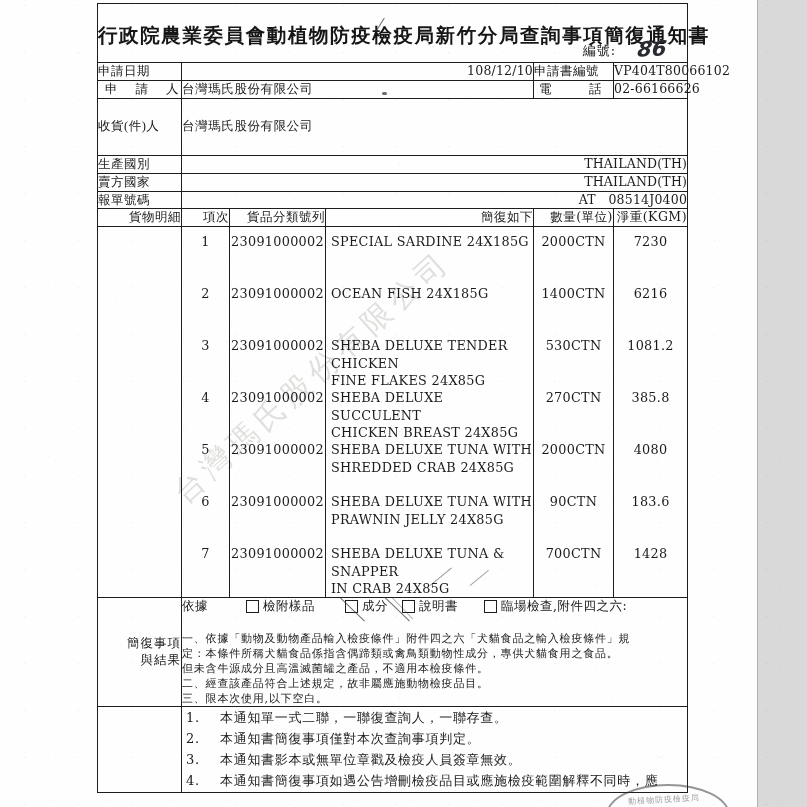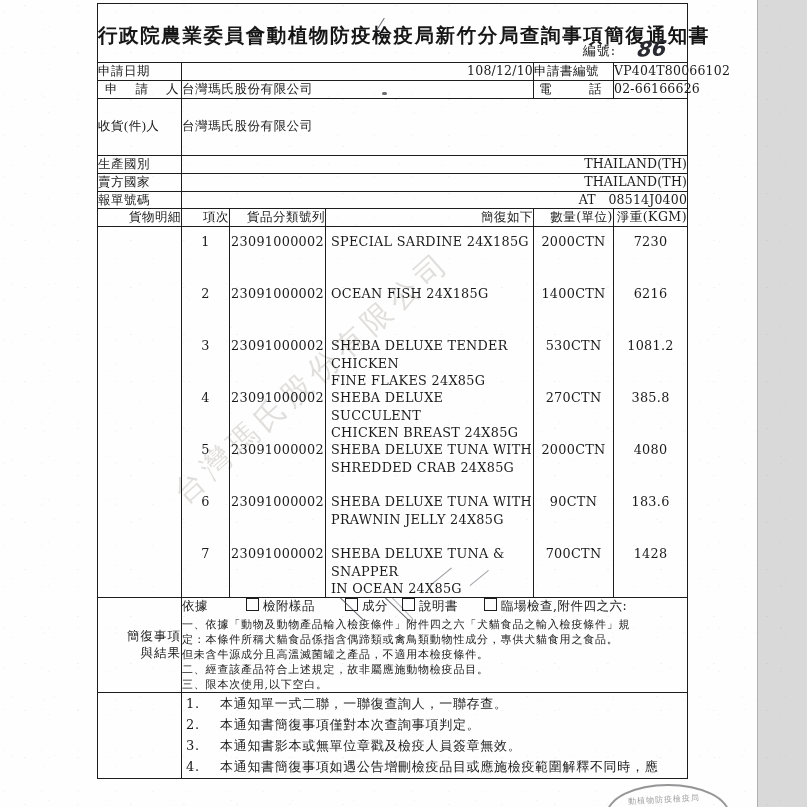--- a/index.html
+++ b/index.html
@@ -145,21 +145,21 @@
   .g-idx { text-align: center; }
   .g-code { text-align: center; }
   .g-name { text-align: left; padding-left: 5px; }
   .g-qty  { text-align: center; }
   .g-net  { text-align: center; }
   .g-name-l2 { display:block; }
 
   
   .remark-label { text-align: right; font-size: 13.5px; line-height: 1.6; letter-spacing: 1px;}
   .remark-body { padding: 4px 6px 6px 7px; font-size: 13px; line-height: 1.5; }
-  .chk-line { display: flex; gap: 2px; white-space: nowrap; margin-bottom: 3px; }
+  .chk-line { display: flex; align-items: center; gap: 2px; white-space: nowrap; margin-bottom: 17px; }
   .chk-line .sp-a { width: 34px; display:inline-block; }
   .chk-line .sp-b { width: 26px; display:inline-block; }
   .chk-line .sp-c { width: 10px; display:inline-block; }
   .chk-line .sp-d { width: 22px; display:inline-block; }
   .box {
     display: inline-block;
     width: 11px; height: 11px;
     border: 1.3px solid #1d1d1d;
     margin-right: 2px;
     vertical-align: -1px;
@@ -345,21 +345,21 @@
               <div class="grow g-name">
                 <span class="g-name-l2">SHEBA DELUXE TUNA WITH</span>
                 <span class="g-name-l2">SHREDDED CRAB 24X85G</span>
               </div>
               <div class="grow g-name">
                 <span class="g-name-l2">SHEBA DELUXE TUNA WITH</span>
                 <span class="g-name-l2">PRAWNIN JELLY 24X85G</span>
               </div>
               <div class="grow g-name">
                 <span class="g-name-l2">SHEBA DELUXE TUNA &amp; SNAPPER</span>
-                <span class="g-name-l2">IN OCEAN 24X85G</span>
+                <span class="g-name-l2">IN CRAB 24X85G</span>
               </div>
             </div>
       </td>
       <td>
         <div id="col-qty">
               <div class="grow g-qty">2000CTN</div>
               <div class="grow g-qty">1400CTN</div>
               <div class="grow g-qty">530CTN</div>
               <div class="grow g-qty">270CTN</div>
               <div class="grow g-qty">2000CTN</div>

